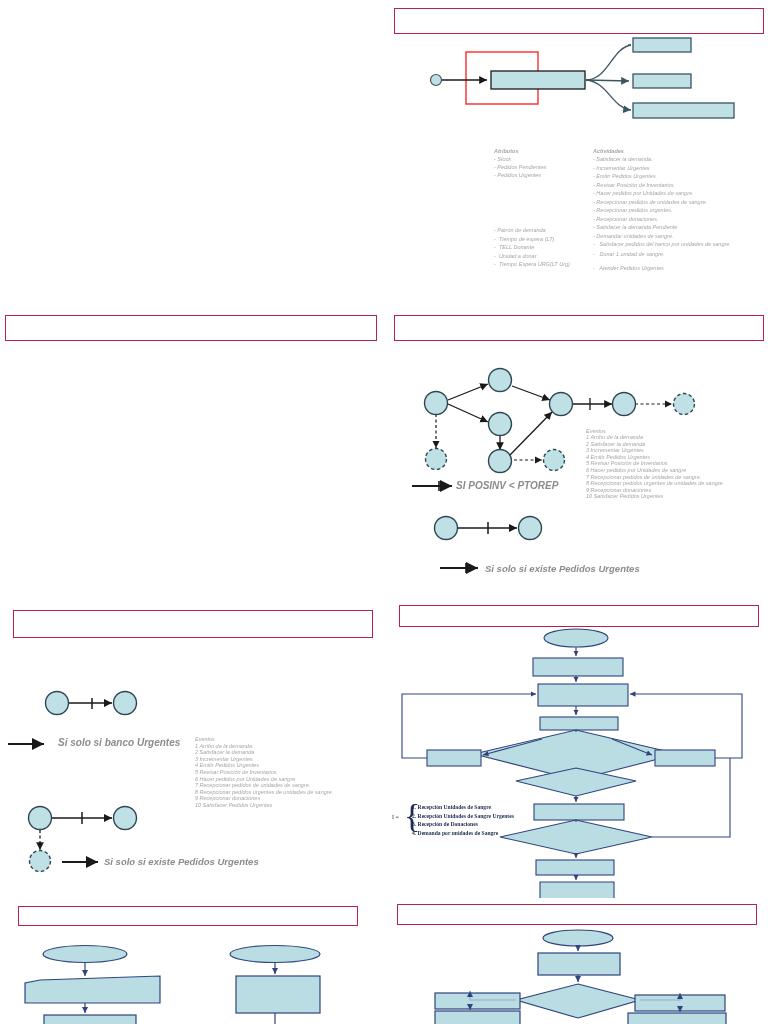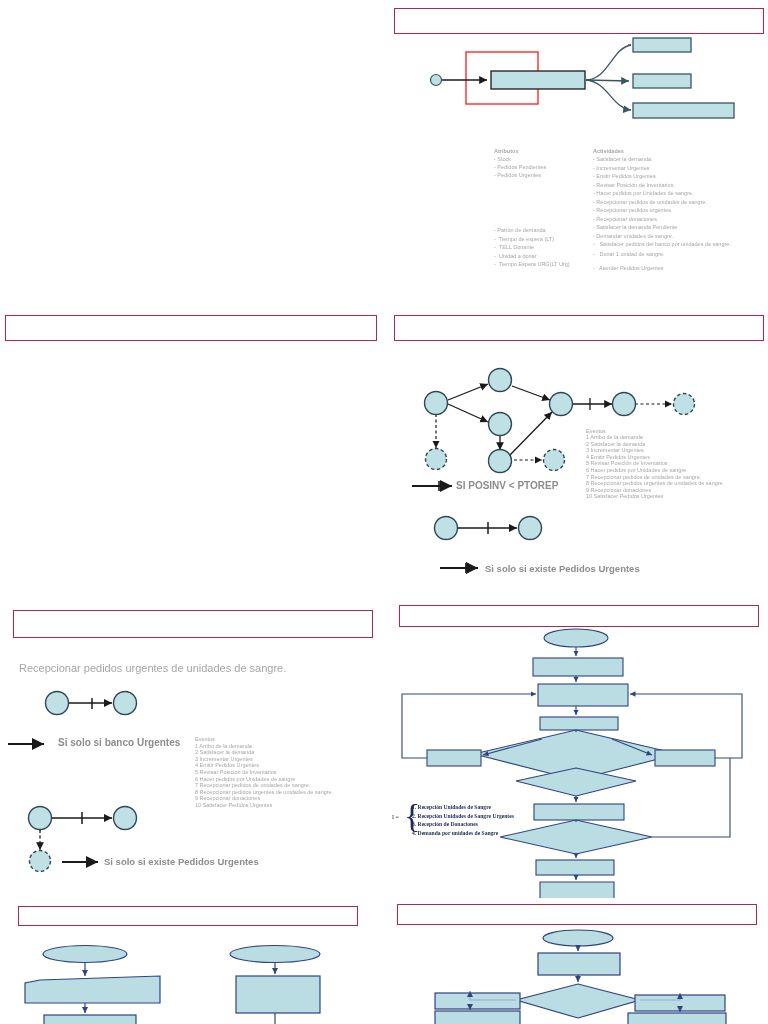--- a/index.html
+++ b/index.html
@@ -9,21 +9,21 @@
     font-family:"Liberation Sans", sans-serif;
     position:relative;overflow:hidden;
   }
   .slide{position:absolute;box-sizing:border-box;background:#fff;}
   .title-bar{
     position:absolute;
     border:1.5px solid #b52548;
     background:#ffffff;
     box-sizing:border-box;
   }
-  .txt{position:absolute;color:#a6a6a6;white-space:pre;}
+  .txt{position:absolute;color:#a6a6a6;white-space:pre;font-style:italic;}
   .txt.bold{font-weight:bold;}
   .txt.dark{color:#8c8c8c;}
   .serif{font-family:"Liberation Serif", serif;color:#1f2b52;}
   svg{position:absolute;overflow:visible;}
 </style>
 </head>
 <body>
 
 <div class="slide" style="left:390px;top:0px;width:378px;height:300px;">
 
@@ -161,21 +161,20 @@
     <div class="txt" style="position:relative;font-size:5.5px;line-height:6.6px;">9 Recepcionar donaciones</div>
     <div class="txt" style="position:relative;font-size:5.5px;line-height:6.6px;">10 Satisfacer Pedidos Urgentes</div>
   </div>
 </div>
 
 <div class="slide" style="left:0px;top:600px;width:385px;height:295px;">
 
   <div class="title-bar" style="left:13px;top:10px;width:360px;height:28px;"></div>
   <span class="txt" style="left:21px;top:17px;font-size:11px;"></span>
 
-  <span class="txt" style="left:19px;top:62px;font-size:11px;">Recepcionar pedidos urgentes de unidades de sangre.</span>
 
   <svg width="385" height="200" style="left:0px;top:85px;">
     <defs>
       <marker id="ah4" markerWidth="7" markerHeight="7" refX="6" refY="3" orient="auto">
         <path d="M0,0 L6,3 L0,6 z" fill="#1a1a1a"></path>
       </marker>
     </defs>
 
     <circle cx="57" cy="18" r="11.5" fill="#bfe0e4" stroke="#2d4652" stroke-width="1.4"></circle>
     <circle cx="125" cy="18" r="11.5" fill="#bfe0e4" stroke="#2d4652" stroke-width="1.4"></circle>

